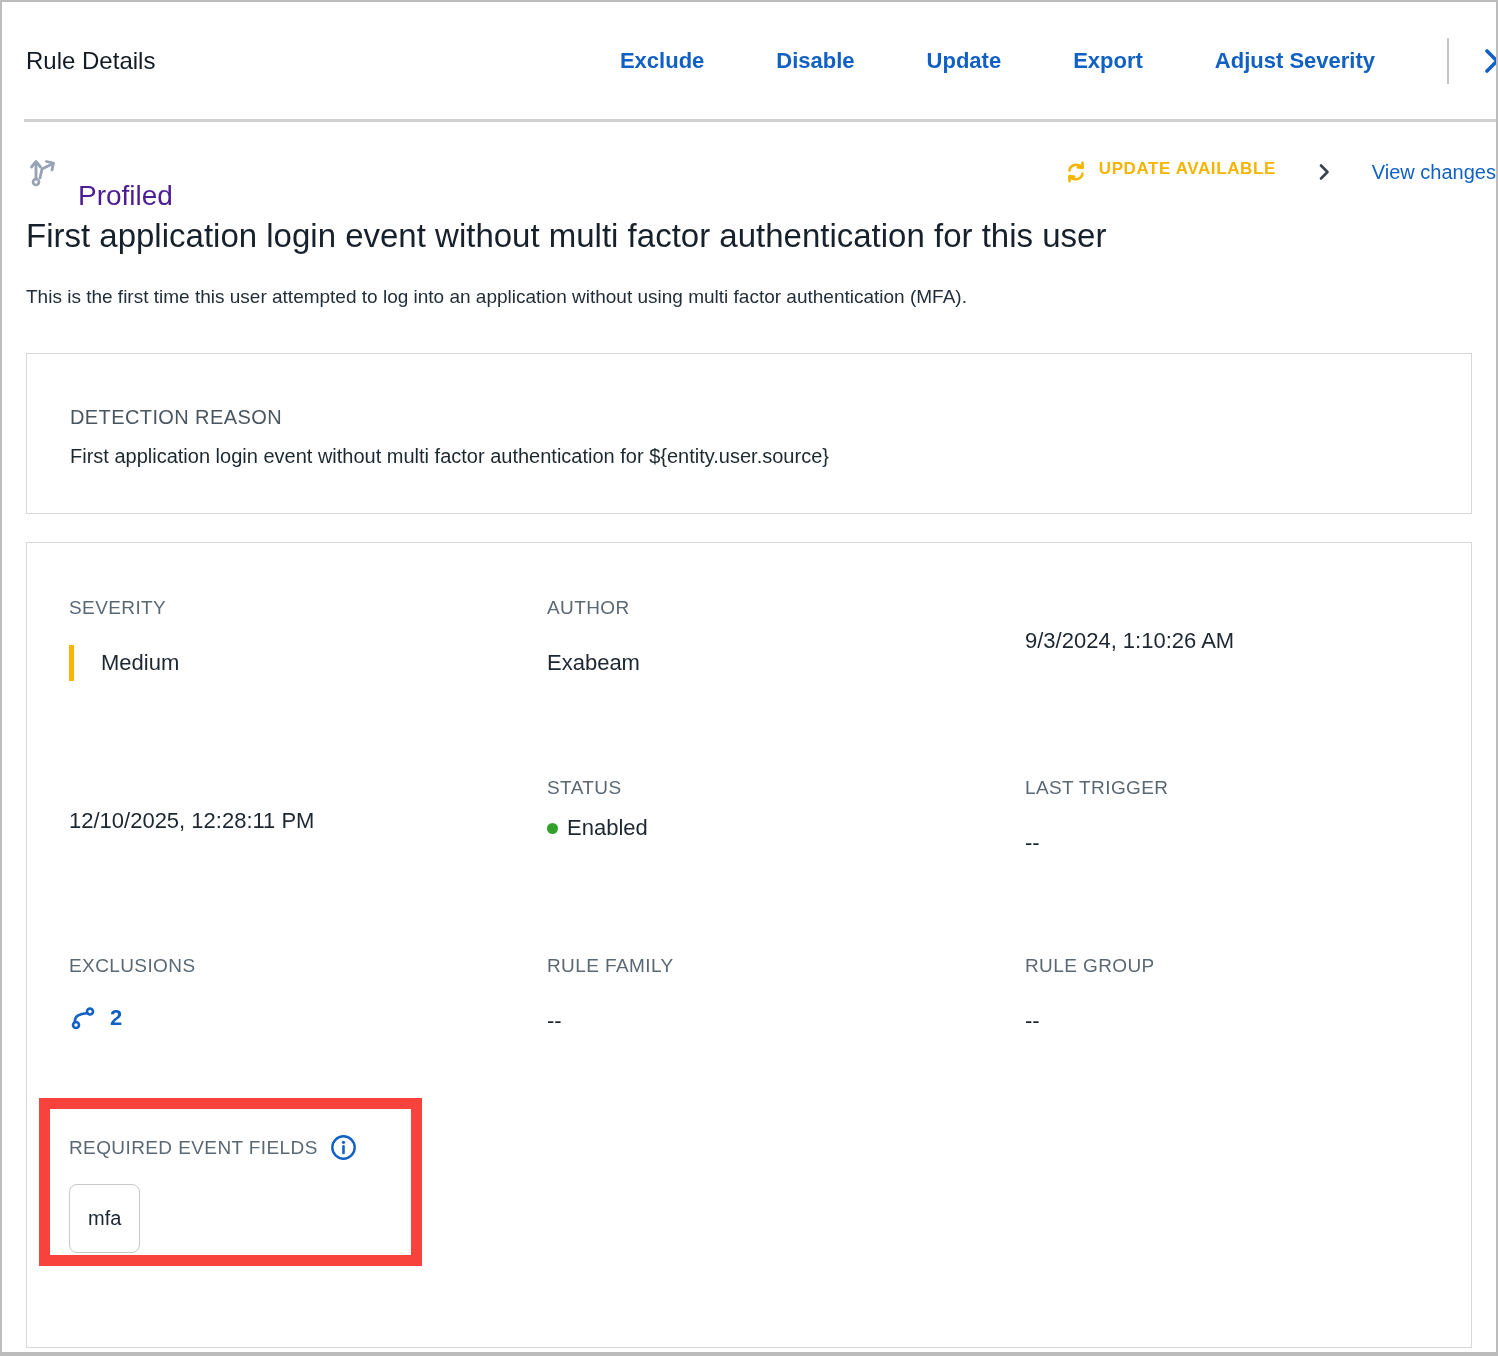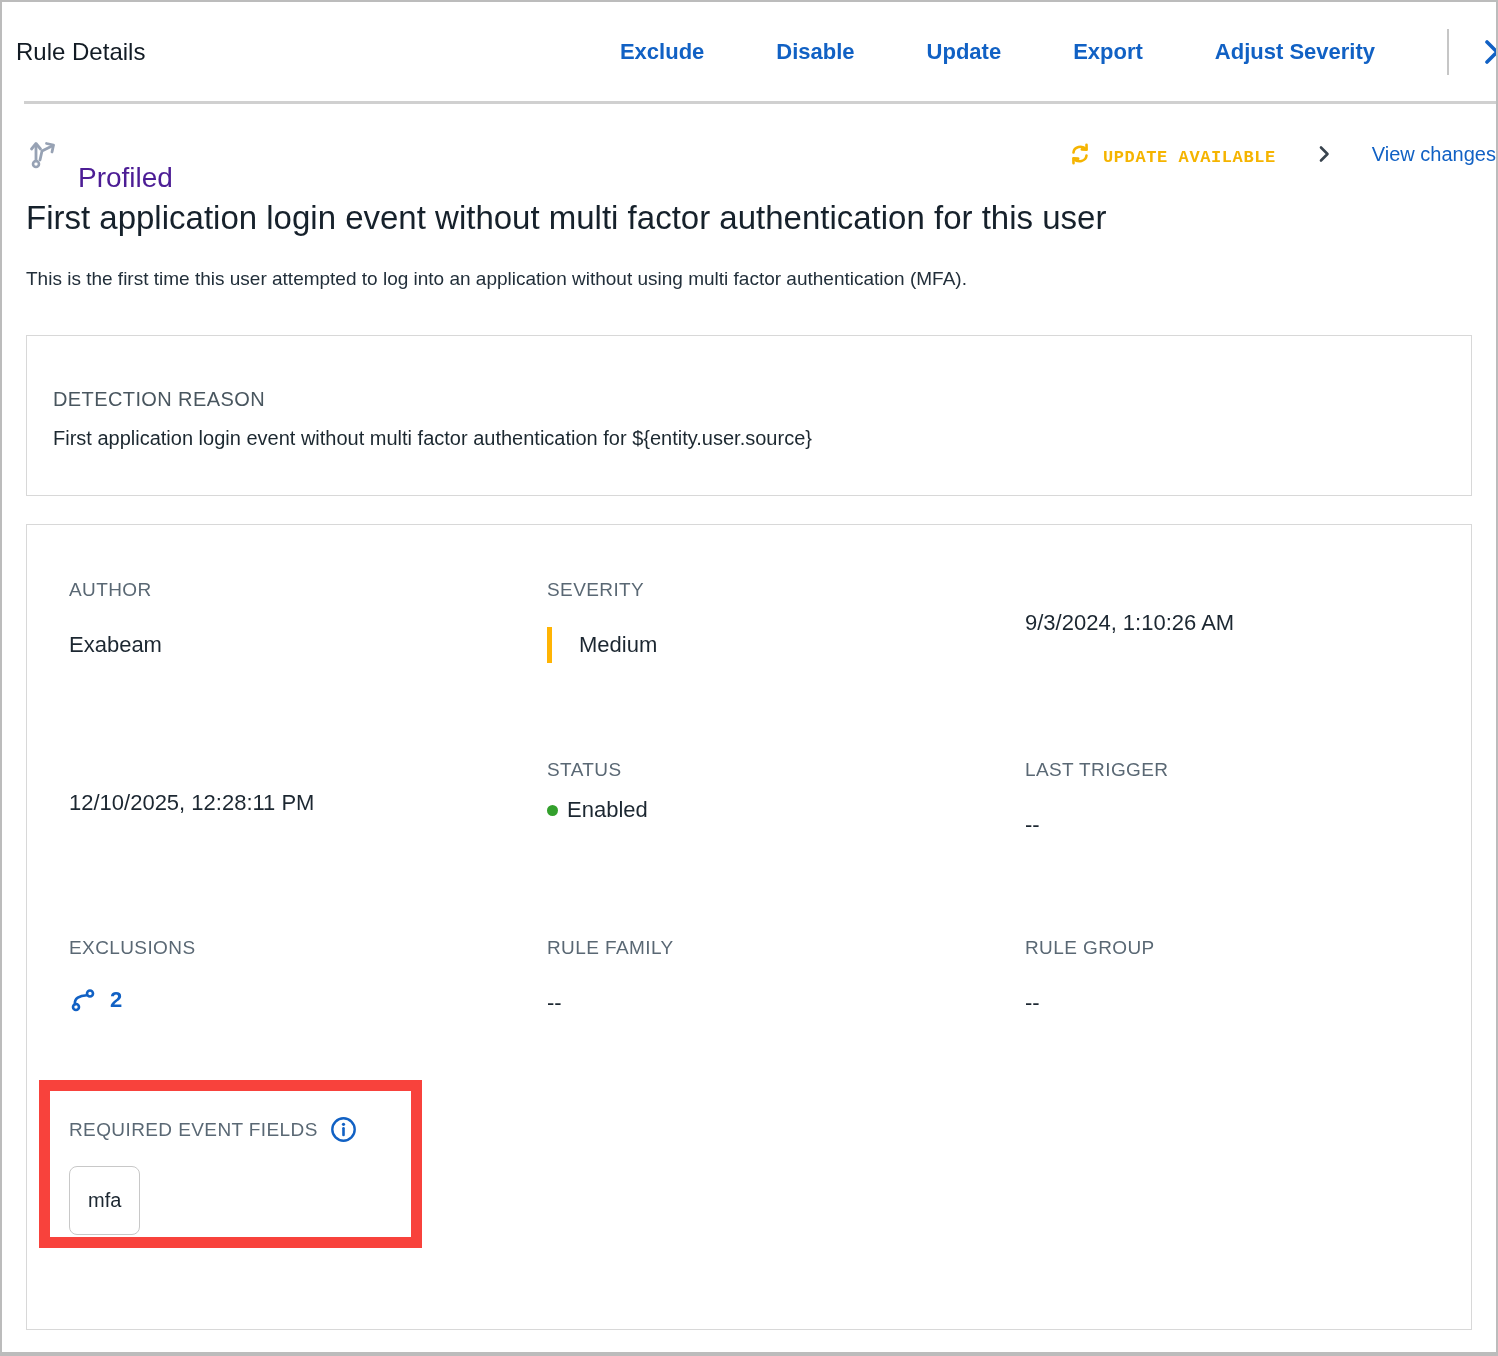--- a/index.html
+++ b/index.html
@@ -8,49 +8,49 @@
     font-family:"Liberation Sans","DejaVu Sans",sans-serif;
     background:#ffffff;
     border:2px solid #bcbcbc;
     border-bottom-width:4px;
     overflow:hidden;
     color:#1c2731;
     position:relative;
   }
 
   
-  .header { height:99px; display:flex; align-items:center; padding-left:14px;gap:40px; }
+  .header { height:117px; display:flex; align-items:center; padding-left:24px;gap:40px; }
   .header-title { font-size:24px; font-weight:500; color:#121b24; }
   .header-actions { margin-left:auto; display:flex; align-items:center; }
   .action-link {
     background:none; border:none; cursor:pointer;
     font-family:inherit; font-size:22px; font-weight:600; color:#1161c4;
     margin-right:72px; white-space:nowrap;
   }
   .v-divider { width:2px; height:46px; background:#c6c6c6; margin-right:32px; }
   .close-btn { background:none; border:none; cursor:pointer; padding:0; margin-right:-17px; display:flex; }
   .top-divider { height:3px; background:#d0d0d0; margin-left:22px; }
 
   
   .type-row { display:flex; align-items:center; margin:31px 0 0 24px; height:38px; }
   .type-icon { display:flex; margin-right:16px; }
   .type-label { font-size:28px; color:#4c1d95;margin-top:48px; }
   .type-right { margin-left:auto; display:flex; align-items:center; white-space:nowrap; }
-  .update-badge { display:flex; align-items:flex-end; cursor:pointer;font-family:Liberation Mono, monospace; }
+  .update-badge { display:flex; align-items:flex-start; cursor:pointer; }
   .update-badge-text { font-size:17px; font-weight:700; letter-spacing:.6px; color:#f5b400; margin-left:10px; }
   .chev { margin:0 38px; display:flex; }
   .view-changes { background:none; border:none; cursor:pointer; font-family:inherit;
     font-size:20px; font-weight:500; color:#1161c4; white-space:nowrap; }
 
   
   .rule-title { font-size:33px; font-weight:500; color:#16212b; margin:25px 24px 0 24px; line-height:40px; }
   .rule-desc  { font-size:19px; color:#222f3a; margin:29px 24px 0 24px; line-height:24px; }
 
   
-  .reason-box { margin:44px 24px 0 24px; border:1px solid #d8d8d8; padding:51px 43px 44px 26px; }
+  .reason-box { margin:44px 24px 0 24px; border:1px solid #d8d8d8; padding:51px 43px 44px 43px; }
   .section-label { font-size:20px; letter-spacing:.4px; color:#49565f; line-height:24px; }
   .reason-text { font-size:20px; color:#1c2830; line-height:26px; margin-top:14px; }
 
   
   .details-box { margin:28px 24px 0 24px; border:1px solid #d8d8d8; height:806px; }
   .details-grid {
     display:grid;
     grid-template-columns:478px 478px 1fr;
     grid-template-rows:180px 178px 179px auto;
     padding:54px 0 0 42px;
@@ -140,30 +140,30 @@
 
 <div class="reason-box">
   <div class="section-label">DETECTION REASON</div>
   <div class="reason-text">First application login event without multi factor authentication for ${entity.user.source}</div>
 </div>
 
 <div class="details-box">
   <div class="details-grid">
 
     <div>
-      <div class="cell-label">AUTHOR</div>
-      <div class="cell-value">Exabeam</div>
-    </div>
-
-    <div>
       <div class="cell-label">SEVERITY</div>
       <div class="sev-wrap">
         <span class="sev-bar"></span>
         <span class="sev-text">Medium</span>
       </div>
+    </div>
+
+    <div>
+      <div class="cell-label">AUTHOR</div>
+      <div class="cell-value">Exabeam</div>
     </div>
 
     <div>
       <div class="cell-value">9/3/2024, 1:10:26 AM</div>
     </div>
 
     <div>
       <div class="cell-value">12/10/2025, 12:28:11 PM</div>
     </div>
 

